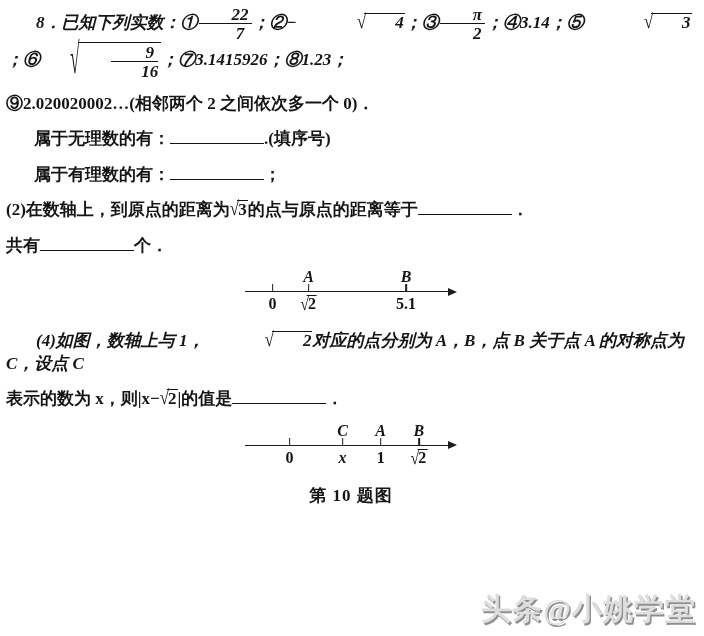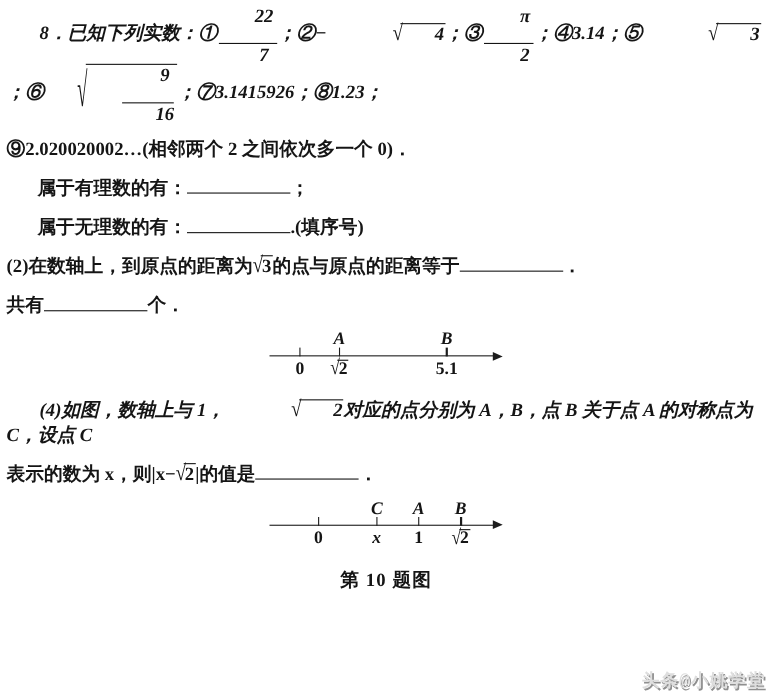--- a/index.html
+++ b/index.html
@@ -14,21 +14,21 @@
     overflow:hidden;
   }
   .page{padding:3px 8px 0 6px;}
   .para{margin:13px 0 0 0;line-height:1.32;}
   .para.first{margin-top:3px;}
   .indent{text-indent:30px;font-style:italic;}
   .indent-sm{text-indent:28px;}
 
   
   .frac{display:inline-block;vertical-align:middle;text-align:center;line-height:1;margin:0 1px;}
-  .fnum{display:block;padding:0 3px 16px 3px;border-bottom:1.7px solid #151515;}
+  .fnum{display:block;padding:0 3px 0 3px;border-bottom:1.7px solid #151515;}
   .fden{display:block;padding-top:1px;}
 
   
   .sqrt{white-space:nowrap;display:inline-block;}
   .sqrt .rad{display:inline-block;transform:scaleY(1.18);transform-origin:center 62%;margin-right:-2px;}
   .sqrt .cont{display:inline-block;border-top:1.7px solid #151515;padding:0 1px;line-height:1.05;}
   .sqrt.big{display:inline-flex;align-items:center;vertical-align:middle;}
   .sqrt.big .rad{transform:scaleY(2.55);transform-origin:center 52%;margin-right:-1px;}
   .sqrt.big .cont{border-top:1.7px solid #151515;padding:1px 2px 0 2px;}
 
@@ -42,38 +42,38 @@
     border-top:4.5px solid transparent;border-bottom:4.5px solid transparent;border-left:9px solid #1c1c1c;}
   .nl-tick{position:absolute;top:15px;height:8px;width:1.7px;background:#1c1c1c;transform:translateX(-50%);}
   .nl-above{position:absolute;top:0;transform:translateX(-50%);font-style:italic;font-size:16px;line-height:1;}
   .nl-below{position:absolute;top:26px;transform:translateX(-50%);font-size:16px;line-height:1.1;white-space:nowrap;}
   .nl-below .sqrt .cont{border-top-width:1.5px;}
 
   .caption{margin-top:14px;text-align:center;letter-spacing:1px;}
 
   .watermark{
     position:absolute;right:8px;bottom:6px;
-    font-family:Liberation Mono, monospace;
-    font-weight:bold;font-size:16px;
+    font-family:Liberation Serif, serif;
+    font-weight:bold;font-size:30px;
     color:#dedede;
     text-shadow:1.5px 1.5px 0 #8f8f8f;
     letter-spacing:1px;
   }
 </style>
 </head>
 <body>
 
 <div class="page">
   <div class="para first indent"><span>8．已知下列实数：①</span><span class="frac"><span class="fnum">22</span><span class="fden">7</span></span><span>；②−</span><span class="sqrt"><span class="rad">√</span><span class="cont">4</span></span><span>；③</span><span class="frac"><span class="fnum">π</span><span class="fden">2</span></span><span>；④3.14；⑤</span><span class="sqrt"><span class="rad">√</span><span class="cont">3</span></span><span>；⑥</span><span class="sqrt big">
         <span class="rad">√</span>
         <span class="cont"><span class="frac"><span class="fnum">9</span><span class="fden">16</span></span></span>
       </span><span>；⑦3.1415926；⑧1.23；</span></div>
   <div class="para"><span>⑨2.020020002…(相邻两个 2 之间依次多一个 0)．</span></div>
+  <div class="para indent-sm"><span>属于无理数的有：</span><span class="blank"></span><span>.(填序号)</span></div>
   <div class="para indent-sm"><span>属于有理数的有：</span><span class="blank"></span><span>；</span></div>
-  <div class="para indent-sm"><span>属于无理数的有：</span><span class="blank"></span><span>.(填序号)</span></div>
   <div class="para"><span>(2)在数轴上，到原点的距离为</span><span class="sqrt"><span class="rad">√</span><span class="cont">3</span></span><span>的点与原点的距离等于</span><span class="blank"></span><span>．</span></div>
   <div class="para"><span>共有</span><span class="blank"></span><span>个．</span></div>
   <div class="nl">
       <div class="nl-line"></div>
       <div class="nl-arrow"></div>
       <div class="nl-tick" style="left: 13%;"></div>
       <div class="nl-below" style="left: 13%;"><span>0</span></div>
       <div class="nl-tick" style="left: 30%;"></div>
       <div class="nl-above" style="left: 30%;">A</div>
       <div class="nl-below" style="left: 30%;"><span class="sqrt"><span class="rad">√</span><span class="cont">2</span></span></div>

